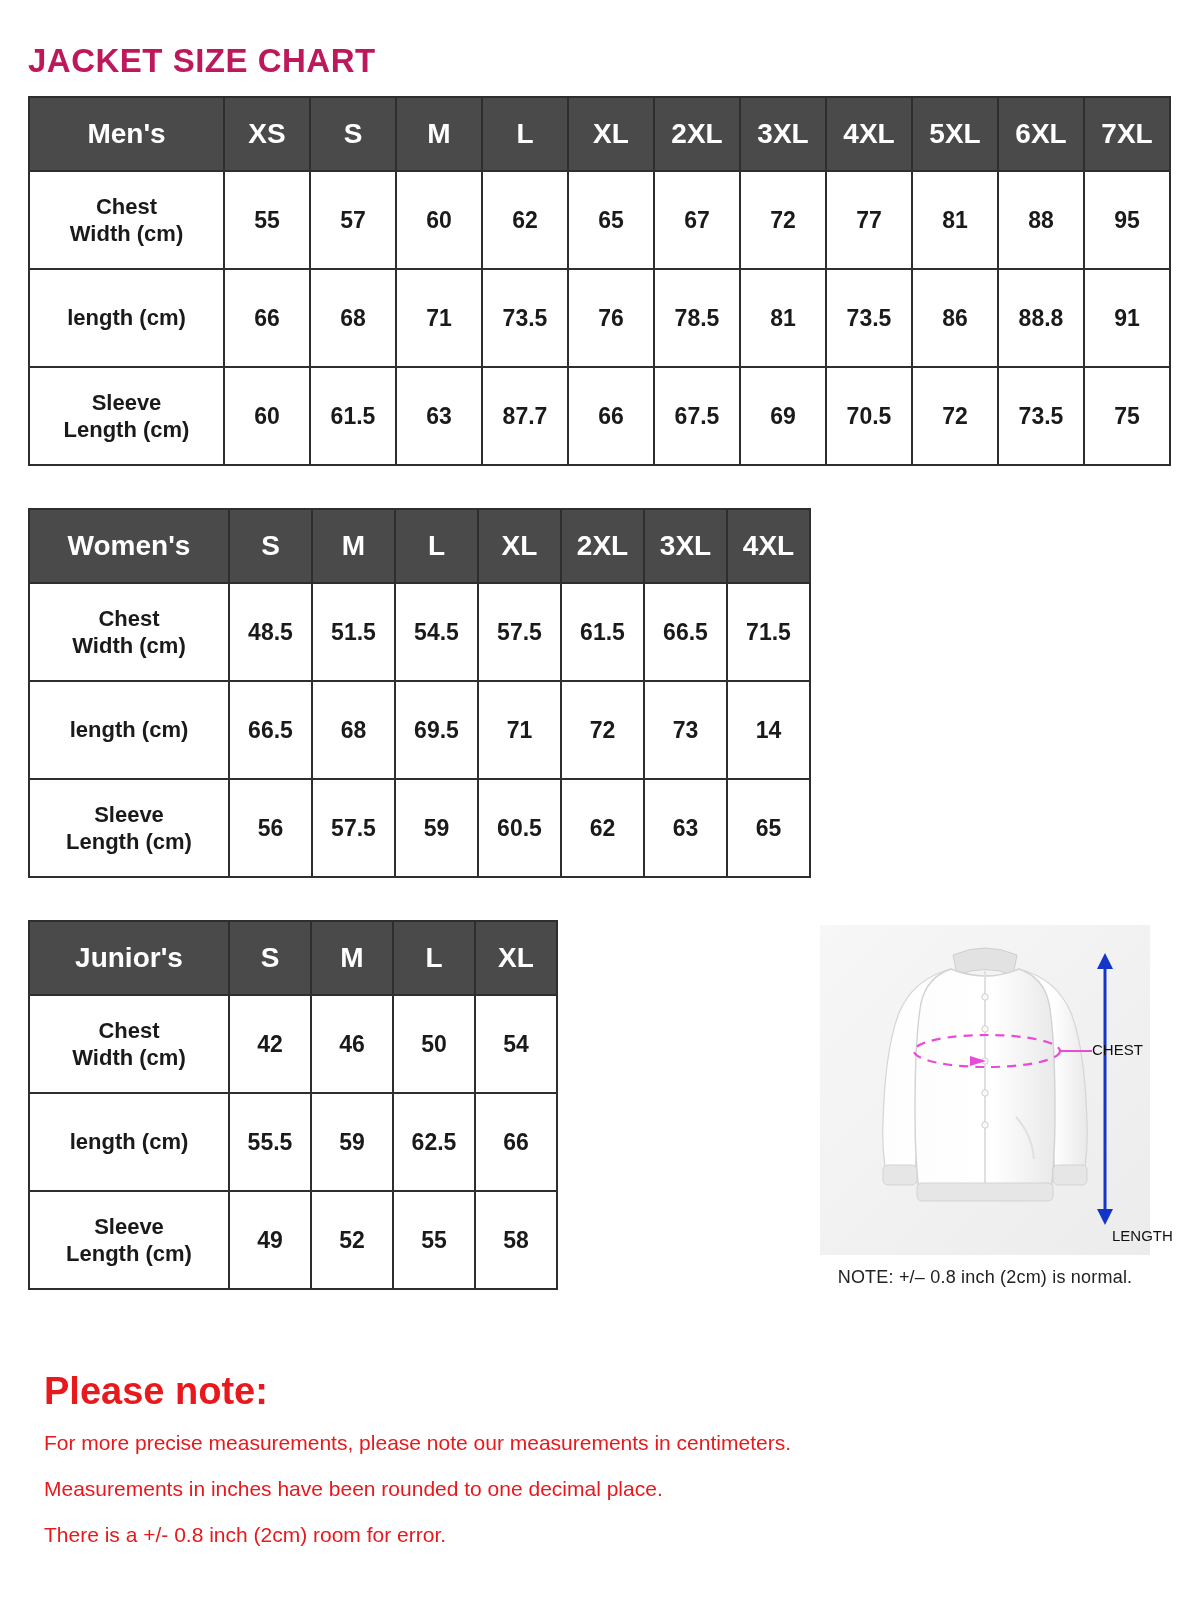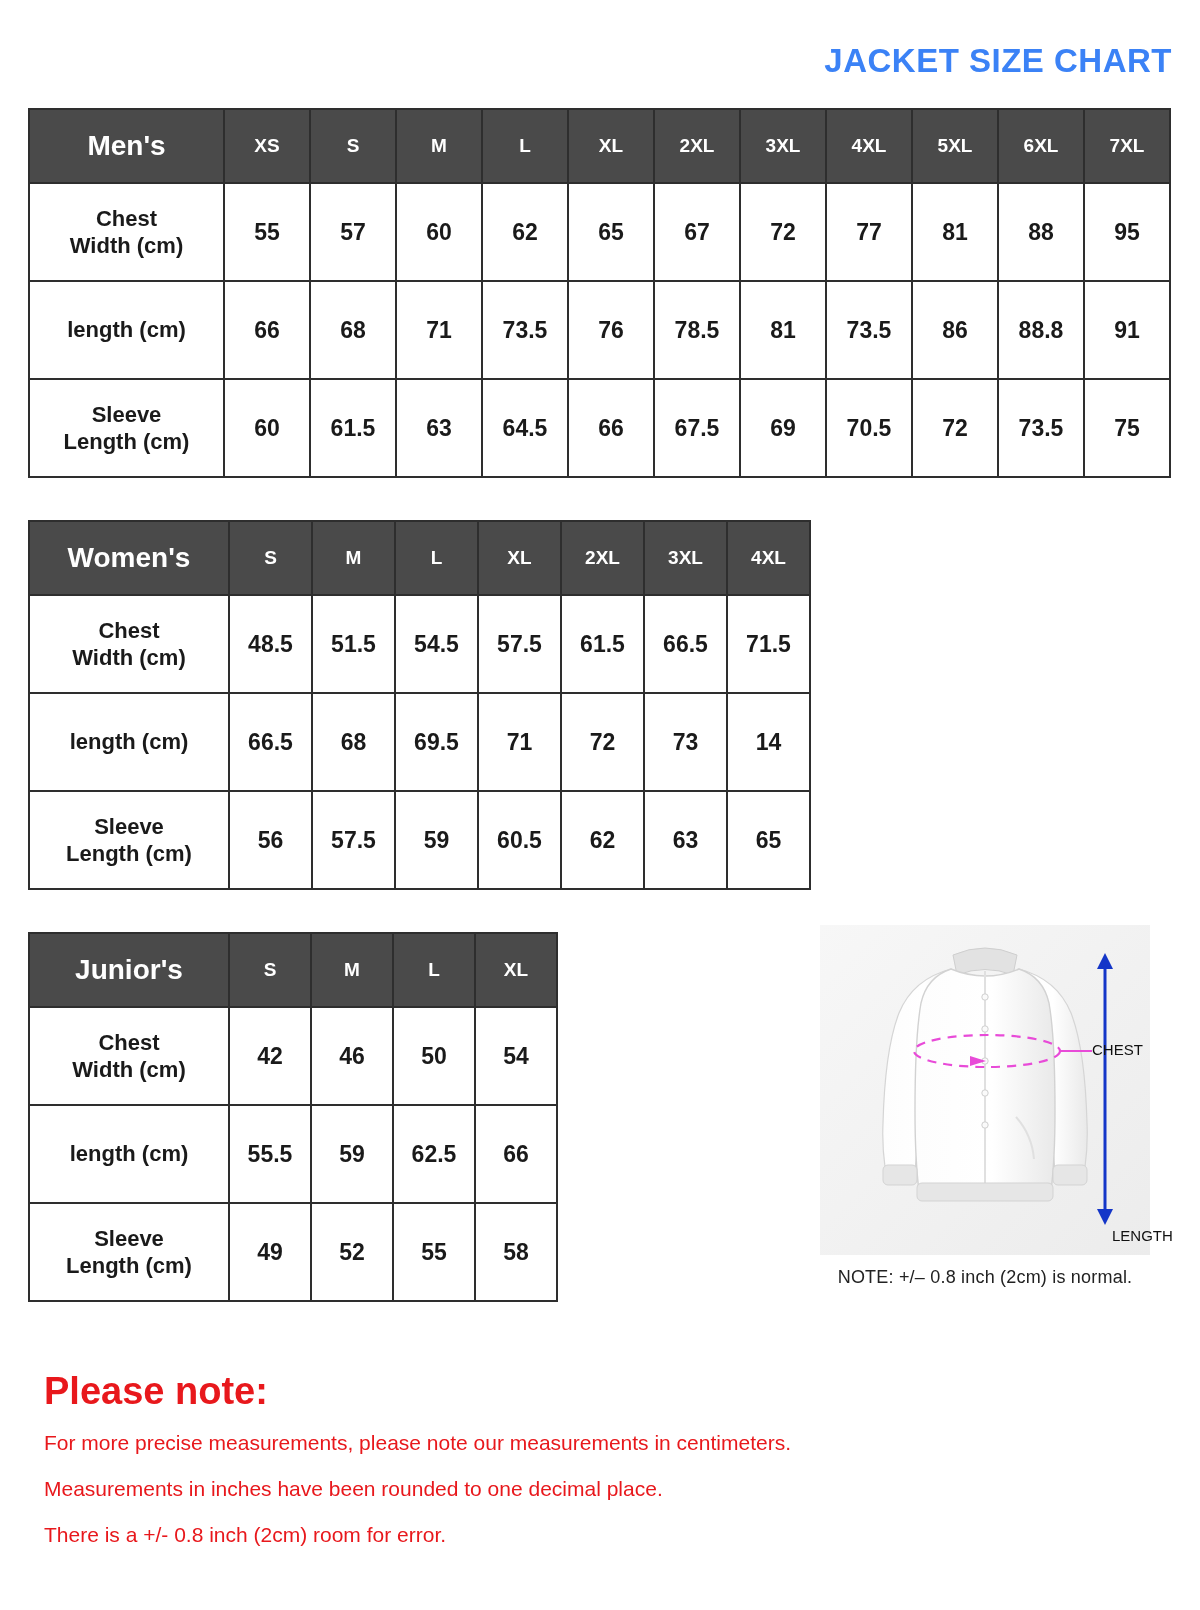--- a/index.html
+++ b/index.html
@@ -16,27 +16,27 @@
     overflow: hidden;
   }
   .page {
     position: relative;
     width: 1200px;
     height: 1610px;
     box-sizing: border-box;
     padding: 0 28px;
   }
   .chart-title {
-    text-align: right;
+    text-align: left;
     font-size: 33px;
     font-weight: bold;
     letter-spacing: 0.5px;
-    color: #3b82f6;
+    color: #be185d;
     padding-top: 42px;
-    padding-bottom: 28px;
+    padding-bottom: 16px;
   }
 
   table.size-table {
     border-collapse: collapse;
     table-layout: fixed;
     margin-bottom: 42px;
     background: #fff;
   }
   table.size-table td, table.size-table th {
     border: 2px solid #2e2e2e;
@@ -44,21 +44,21 @@
     vertical-align: middle;
     font-size: 23px;
     font-weight: bold;
     color: #1a1a1a;
     padding: 0;
   }
   table.size-table thead th {
     background: #4a4a4a;
     color: #ffffff;
     height: 72px;
-    font-size: 19px;
+    font-size: 28px;
   }
   table.size-table thead th.corner {
     font-size: 28px;
   }
   table.size-table tbody td {
     height: 88px;
   }
   table.size-table tbody td.rowlabel {
     font-size: 22px;
     line-height: 1.25;
@@ -190,21 +190,21 @@
         <td>91</td>
       </tr>
       <tr>
         <td class="rowlabel">
           <span>Sleeve</span><br>
           <span>Length (cm)</span>
         </td>
         <td>60</td>
         <td>61.5</td>
         <td>63</td>
-        <td>64.5</td>
+        <td>87.7</td>
         <td>66</td>
         <td>67.5</td>
         <td>69</td>
         <td>70.5</td>
         <td>72</td>
         <td>73.5</td>
         <td>75</td>
       </tr>
     </tbody>
   </table>

